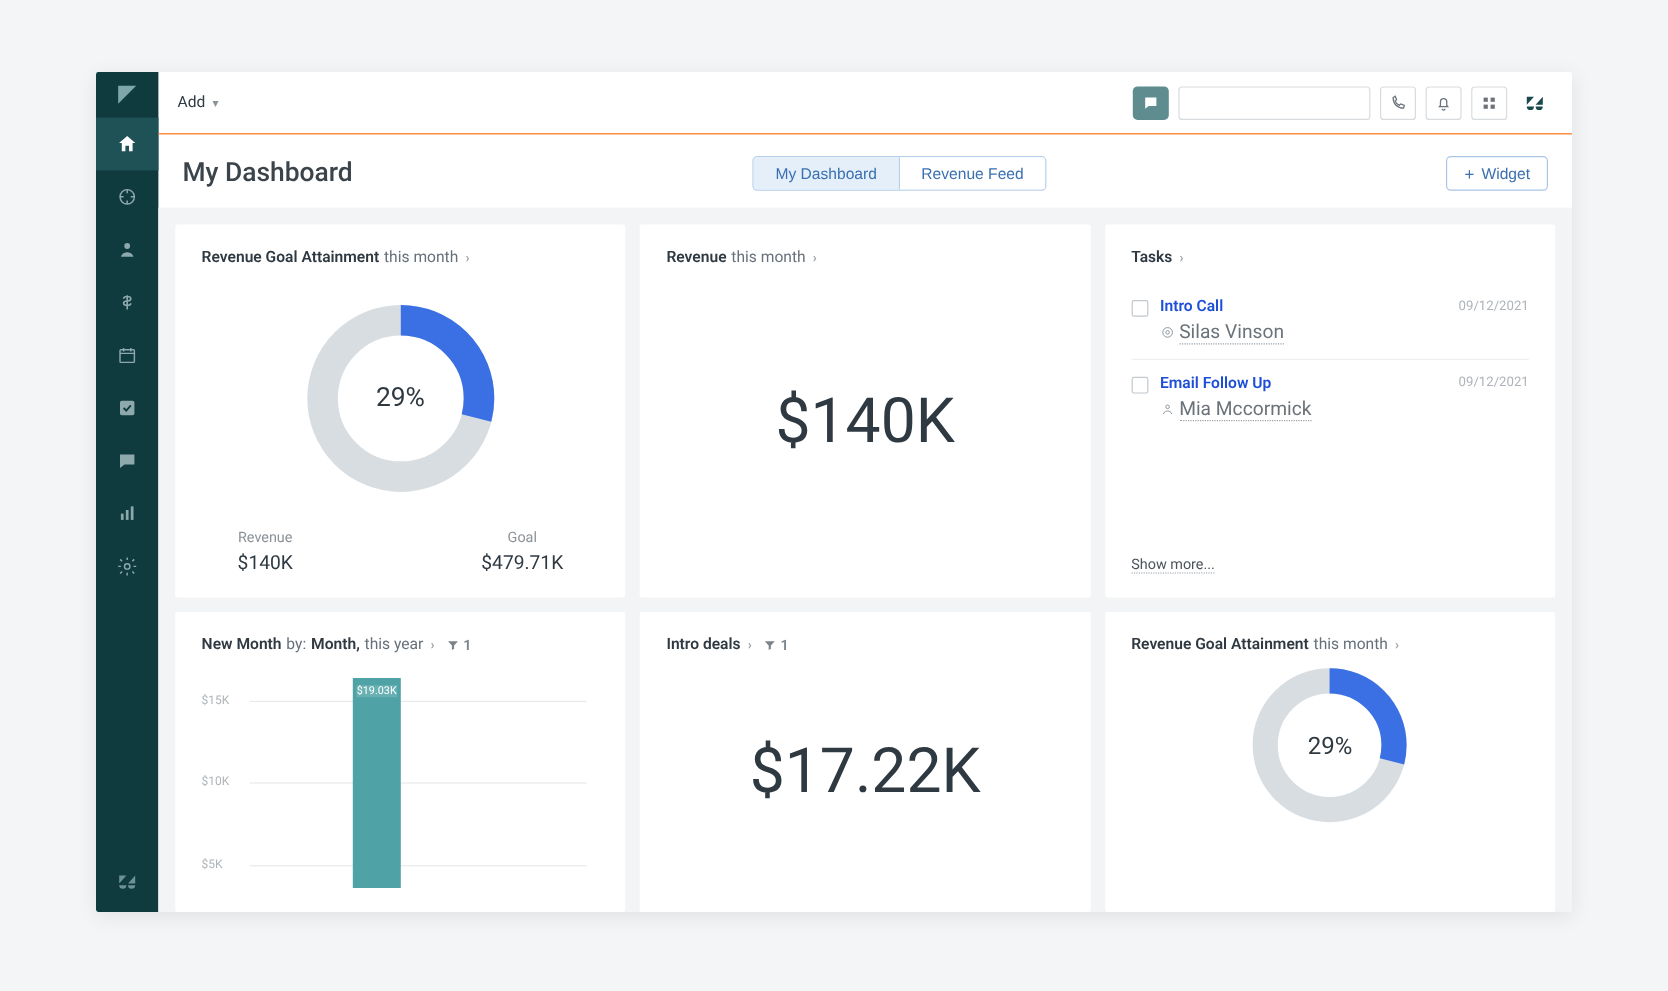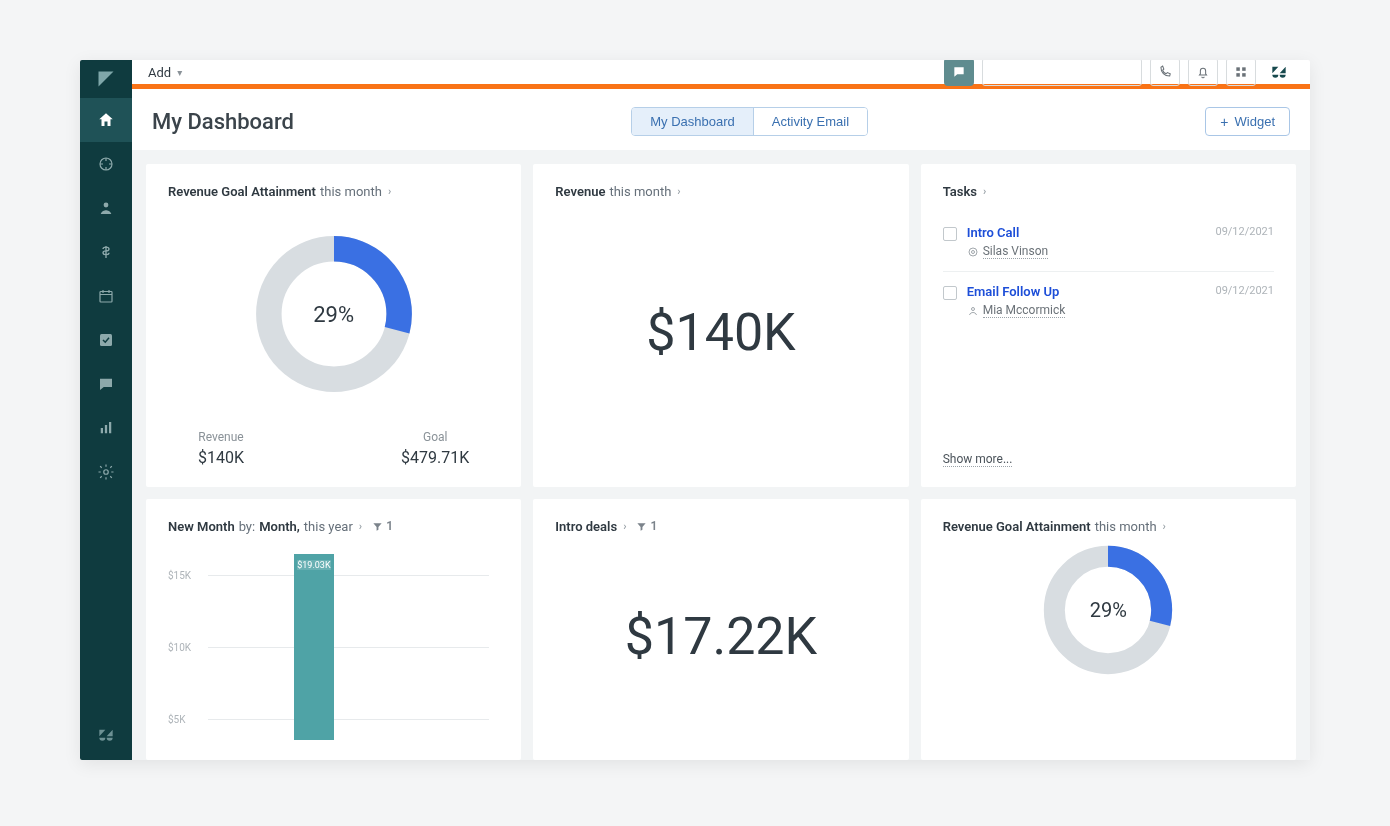--- a/index.html
+++ b/index.html
@@ -53,22 +53,22 @@
     width:52px;height:50px;
     display:flex;align-items:center;justify-content:center;
     color:#6d9194;
   }
 
   
   .main{flex:1;display:flex;flex-direction:column;min-width:0;}
 
   
   .topbar{
-    height:29px;
-    border-bottom:5px solid #f97316;
+    height:52px;
+    border-bottom:1px solid #f97316;
     display:flex;align-items:center;
     padding:0 16px;
     gap:8px;
   }
   .add-btn{
     font-size:13px;color:#2f3941;
     display:flex;align-items:center;gap:6px;
     cursor:pointer;
   }
   .topbar-spacer{flex:1;}
@@ -158,21 +158,21 @@
   .task{
     border-top:1px solid #edf0f1;padding:12px 0;
     display:flex;align-items:flex-start;gap:10px;
   }
   .task:first-child{border-top:none;}
   .task-check{
     width:14px;height:14px;border:1px solid #c2c8cc;border-radius:2px;margin-top:2px;flex-shrink:0;cursor:pointer;
   }
   .task-main{flex:1;}
   .task-name{font-size:13px;font-weight:600;color:#1d4ed8;}
-  .task-sub{font-size:12px;color:#6b7278;display:flex;align-items:center;gap:4px;margin-top:4px;}
+  .task-sub{font-size:16px;color:#6b7278;display:flex;align-items:center;gap:4px;margin-top:4px;}
   .task-sub span{border-bottom:1px dotted #9aa2a8;cursor:pointer;}
   .task-date{font-size:11px;color:#aeb4b9;}
   .show-more{font-size:12px;color:#4b535a;border-bottom:1px dotted #9aa2a8;align-self:flex-start;margin-top:auto;cursor:pointer;}
 
   
   .bar-area{flex:1;position:relative;padding:10px 10px 0 40px;}
   .gridline{position:absolute;left:40px;right:10px;border-top:1px solid #e7eaec;}
   .tick{position:absolute;left:0;font-size:10px;color:#aeb4b9;transform:translateY(-50%);}
   .bar{
     position:absolute;bottom:0;width:40px;background:#4fa3a6;
@@ -296,21 +296,21 @@
             <path d="M2 4h9L2 14zM22 14h-9l9-10zM2 16h9a4.5 4.5 0 01-9 0zM13 16h9a4.5 4.5 0 01-9 0z"></path>
           </svg>
       </div>
     </div>
 
     <div class="header">
       <h1 class="page-title">My Dashboard</h1>
       <div class="header-center">
         <div class="seg">
           <button class="active">My Dashboard</button>
-          <button>Activity Email</button>
+          <button>Revenue Feed</button>
         </div>
       </div>
       <button class="widget-btn">
         <span style="font-size:14px;line-height:1;">+</span>
         <span>Widget</span>
       </button>
     </div>
 
     <div class="grid">
 

